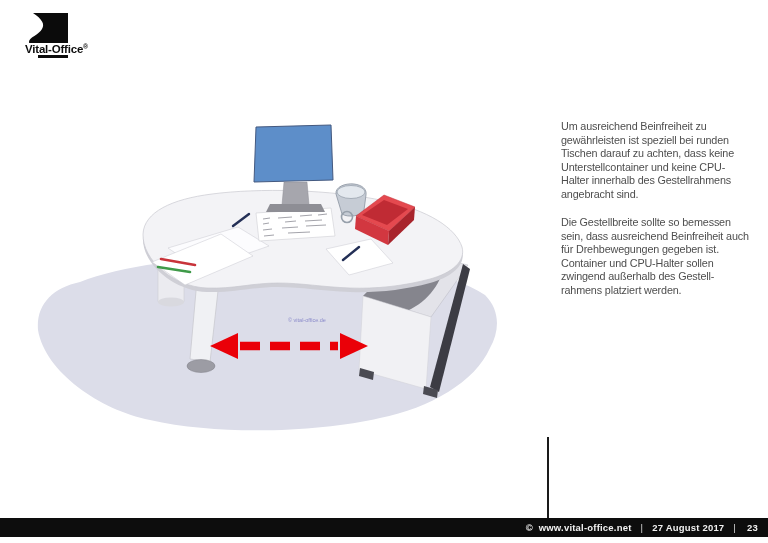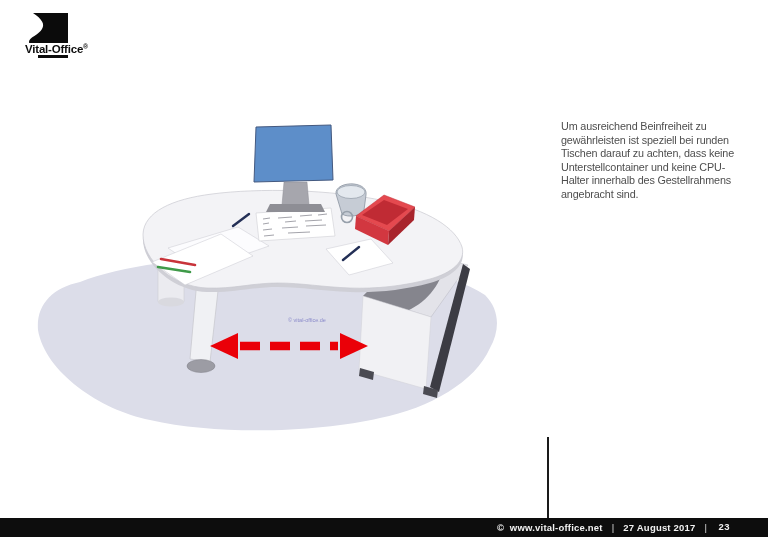--- a/index.html
+++ b/index.html
@@ -25,25 +25,25 @@
   }
   .p1 { top:120px; } .p2 { top:216px; } .p3 { top:318px; }
   .project-line { position:absolute; left:547px; top:437px; width:2px; height:81px; background:#1a1a1a; }
   .project-text {
     position:absolute; left:559px; top:440px; font-size:11.5px; line-height:15.2px;
     color:#161616; white-space:pre-line;
   }
   .bottom-bar {
     position:absolute; left:0; top:518px; width:768px; height:19px; background:#0d0d0d;
     display:flex; align-items:center; justify-content:flex-end; box-sizing:border-box;
-    padding-right:26px; color:#f2f2f2; font-size:9.5px; font-weight:bold; letter-spacing:0.2px;
+    padding-right:10px; color:#f2f2f2; font-size:9.5px; font-weight:bold; letter-spacing:0.2px;
   }
   .bottom-bar span { white-space:pre; }
   .bottom-bar .sep { margin:0 9px; font-weight:normal; color:#d8d8d8; }
-  .bottom-bar .page-num { margin-left:2px; margin-right:12px;font-family:Liberation Mono, monospace; }
+  .bottom-bar .page-num { margin-left:2px; margin-right:0; }
 </style>
 </head>
 <body>
 
 <div class="page">
 
   <div class="logo">
     <svg width="52" height="45" viewBox="0 0 52 45">
       <rect width="52" height="45" fill="#0b0b0b"></rect>
       <path d="M0,0 L17,0 C26,6 29,11 26,16 C23,22 13,24 13,29 C13,35 22,37 22,41 L22,45 L0,45 Z" fill="#ffffff"></path>
@@ -136,20 +136,26 @@
       <polygon points="368,346 340,333 340,359" fill="#ea0008"></polygon>
     </g>
   </svg>
 
   <div class="para p1">Um ausreichend Beinfreiheit zu
 gewährleisten ist speziell bei runden
 Tischen darauf zu achten, dass keine
 Unterstellcontainer und keine CPU-
 Halter innerhalb des Gestellrahmens
 angebracht sind.</div>
+  <div class="para p2">Die Gestellbreite sollte so bemessen
+sein, dass ausreichend Beinfreiheit auch
+für Drehbewegungen gegeben ist.
+Container und CPU-Halter sollen
+zwingend außerhalb des Gestell-
+rahmens platziert werden.</div>
 
   <div class="project-line"></div>
 
   <div class="bottom-bar">
     <span>©  www.vital-office.net</span>
     <span class="sep">|</span>
     <span>27 August 2017</span>
     <span class="sep">|</span>
     <span class="page-num">23</span>
   </div>

